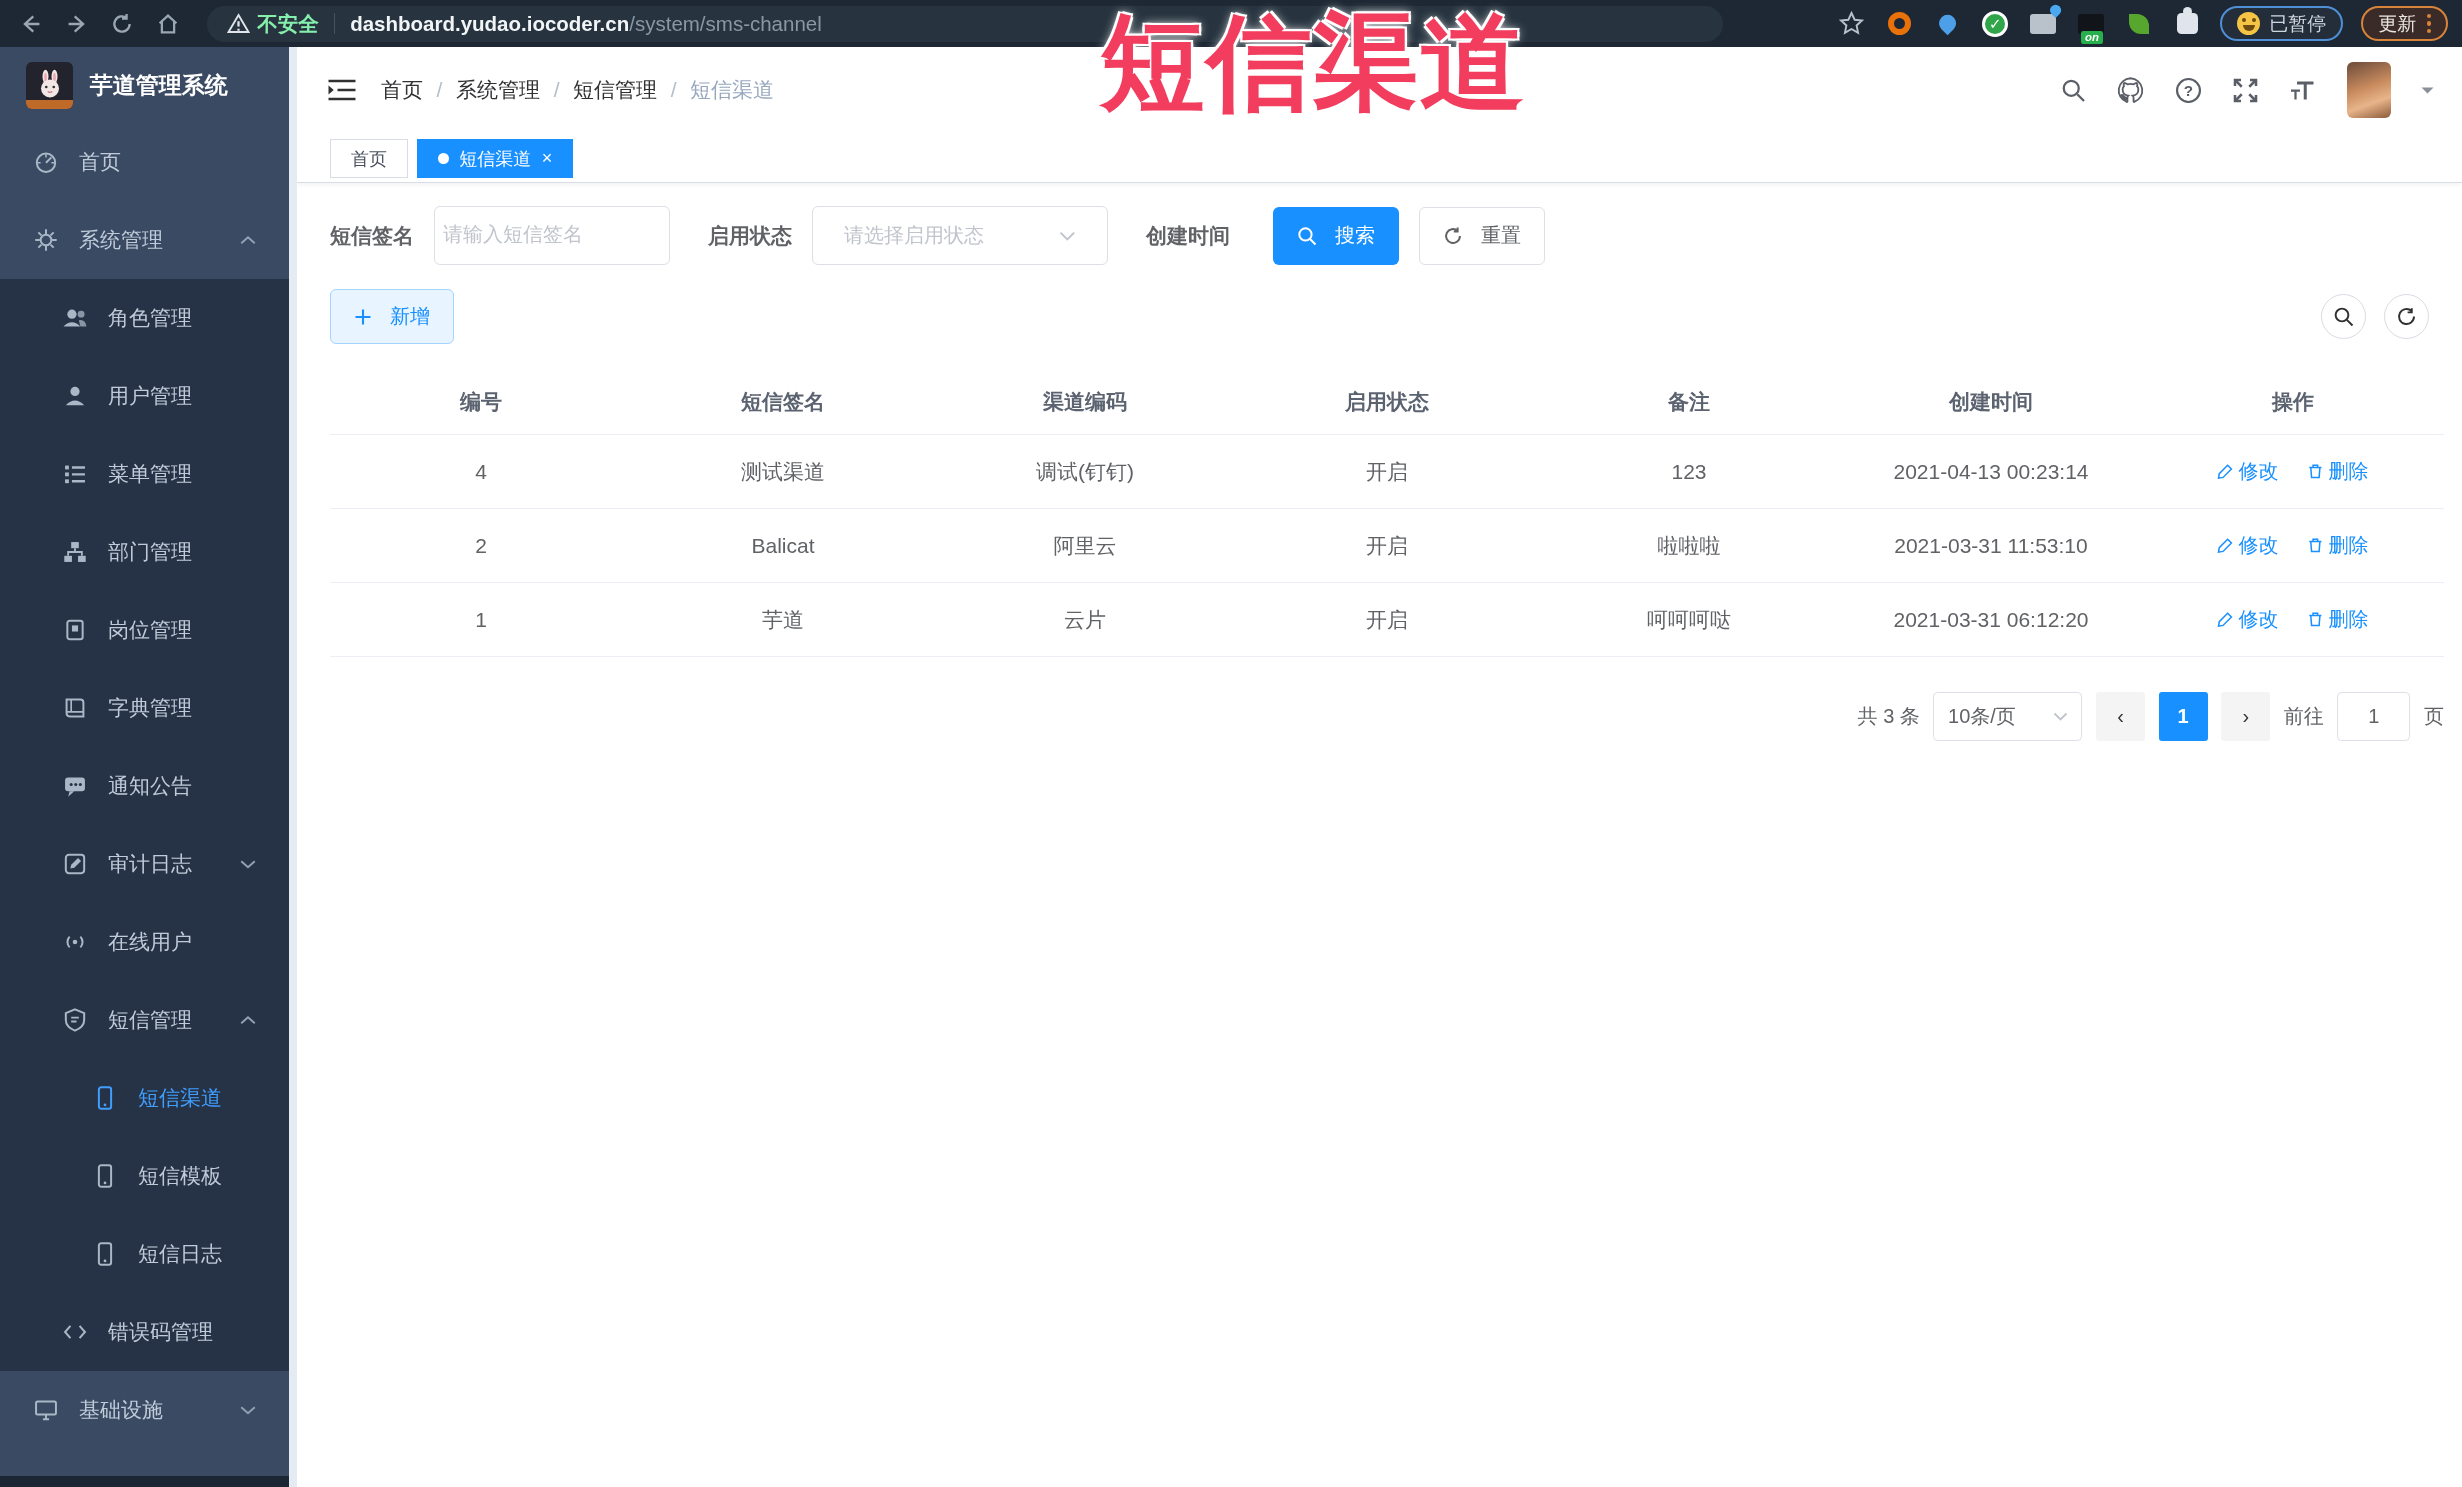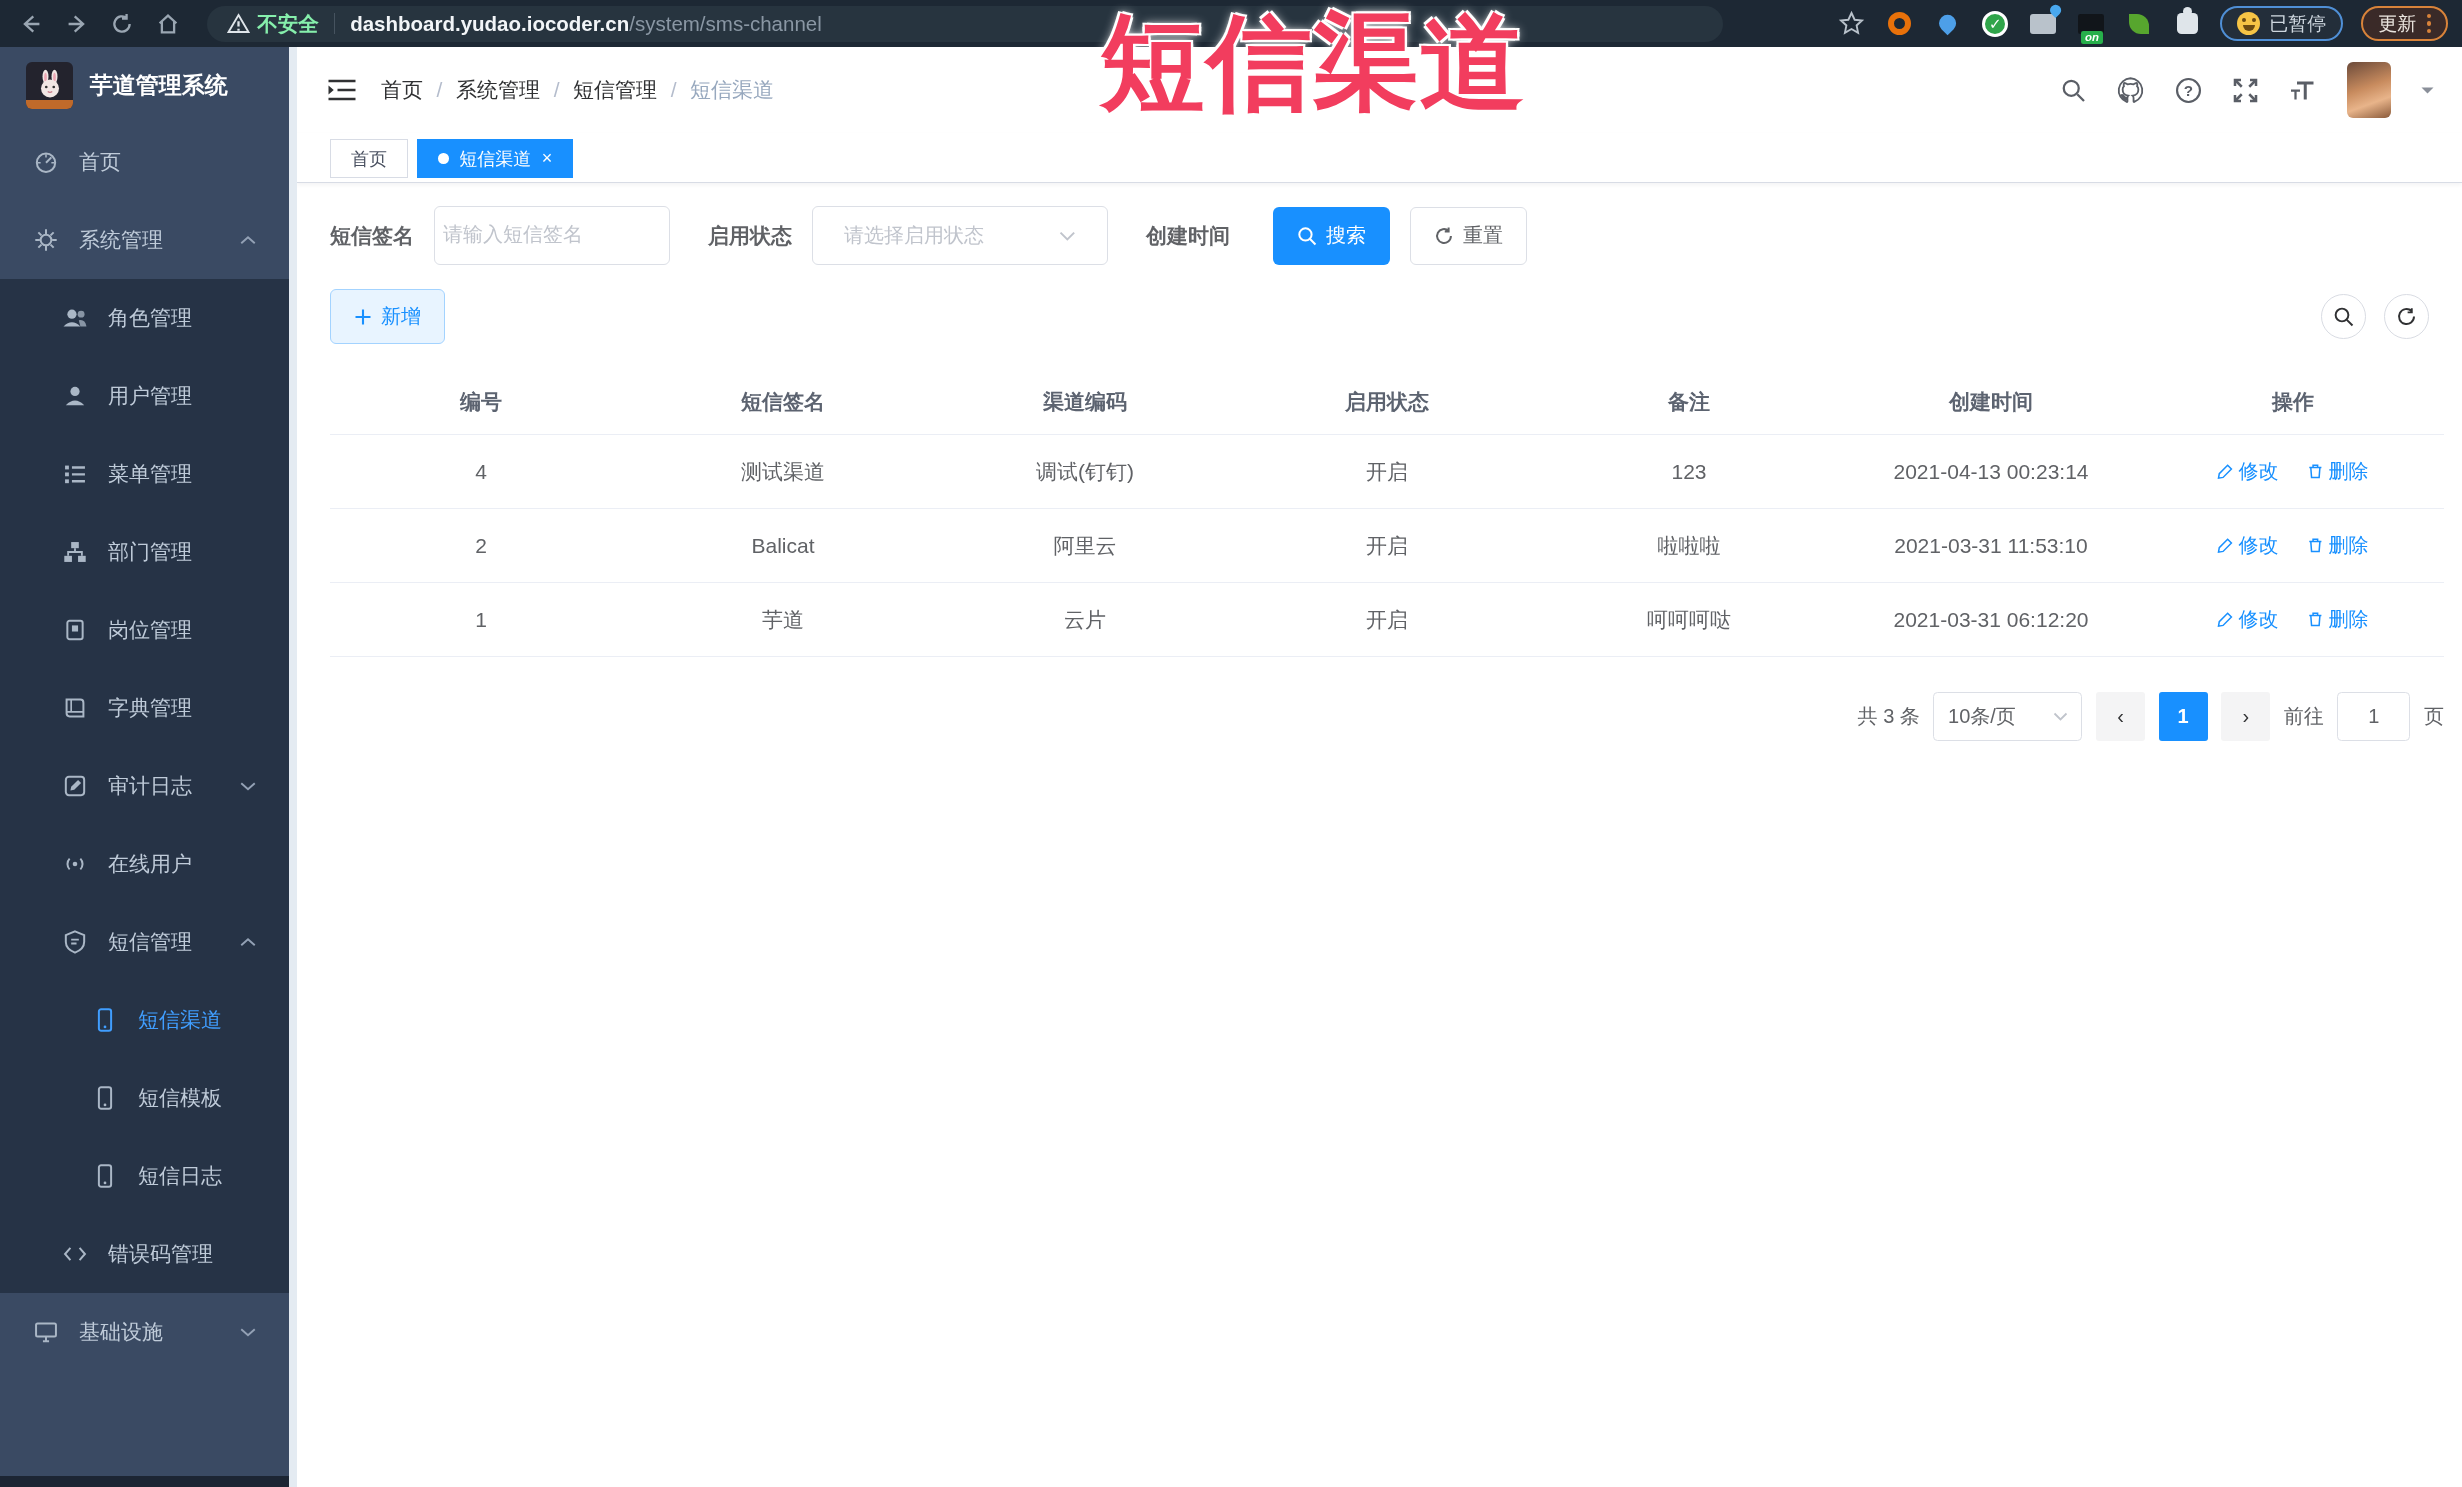--- a/index.html
+++ b/index.html
@@ -91,21 +91,21 @@
     padding:0 8px; outline:none; font-family:Liberation Mono, monospace; }
   .f-input::placeholder { color:#c0c4cc; }
   .sign-input { width:236px; }
   .select-box { width:296px; height:59px; border:1.5px solid #dcdfe6; border-radius:6px; display:flex;
     align-items:center; padding:0 31px; color:#c0c4cc; font-size:20px; cursor:pointer; }
   .select-box .sel-arrow { margin-left:auto; color:#c0c4cc; }
   .date-box { width:332px; height:59px; border:1.5px solid #dcdfe6; border-radius:6px; display:flex;
     align-items:center; padding:0 16.7px; font-size:20px; color:#c0c4cc; gap:13.6px; }
   .date-box .dr-sep { color:#606266; }
   .btn { height:58px; border-radius:6px; font-size:20px; display:inline-flex; align-items:center;
-    justify-content:flex-end; gap:9px; cursor:pointer; border:1.5px solid transparent; padding:0 23px; white-space:nowrap;}
+    justify-content:flex-end; gap:18px; cursor:pointer; border:1.5px solid transparent; padding:0 23px; white-space:nowrap;}
   .btn-primary { background:#1890ff; color:#fff; }
   .btn-plain { background:#fff; border-color:#dcdfe6; color:#606266; }
   .btn-add { background:#e8f4ff; border-color:#a3d3ff; color:#1890ff; height:55px; }
   .search-btn { margin-left:23px; }
   .reset-btn { margin-left:20px; }
 
   .toolbar-row { display:flex; align-items:center; margin-top:24px; }
   .tool-circles { margin-left:auto; display:flex; gap:18px; margin-right:15px; }
   .circle-btn { width:45px; height:45px; border-radius:50%; border:1.5px solid #d9dce3; background:#fff;
     color:#303133; display:flex; align-items:center; justify-content:center; cursor:pointer; }
@@ -320,20 +320,32 @@
         <span>岗位管理</span>
       </div>
       <div class="menu-item lvl2">
         <span class="mi-icon">
             <svg width="26" height="26" viewBox="0 0 34 34">
               <path d="M6 6 h18 a4 4 0 0 1 4 4 v18 h-18 a4 4 0 0 1 -4 -4 Z" stroke="currentColor" stroke-width="2.6" fill="none"></path>
               <path d="M6 22 h22 M12 6 v16" stroke="currentColor" stroke-width="2.2"></path>
             </svg>
           </span>
         <span>字典管理</span>
+      </div>
+      <div class="menu-item lvl2">
+        <span class="mi-icon">
+            <svg width="26" height="26" viewBox="0 0 34 34">
+              <rect x="4" y="6" width="26" height="18" rx="4" fill="currentColor"></rect>
+              <path d="M10 24 l-2 7 8 -7" fill="currentColor"></path>
+              <circle cx="12" cy="15" r="2" fill="#263346"></circle>
+              <circle cx="18" cy="15" r="2" fill="#263346"></circle>
+              <circle cx="24" cy="15" r="2" fill="#263346"></circle>
+            </svg>
+          </span>
+        <span>通知公告</span>
       </div>
       <div class="menu-item lvl2">
         <span class="mi-icon">
             <svg width="26" height="26" viewBox="0 0 34 34">
               <rect x="5" y="5" width="24" height="24" rx="4" stroke="currentColor" stroke-width="2.6" fill="none"></rect>
               <path d="M21 9 l4 4 -9 9 -5 1 1 -5 Z" fill="currentColor"></path>
             </svg>
           </span>
         <span>审计日志</span>
         <span class="mi-arrow">

